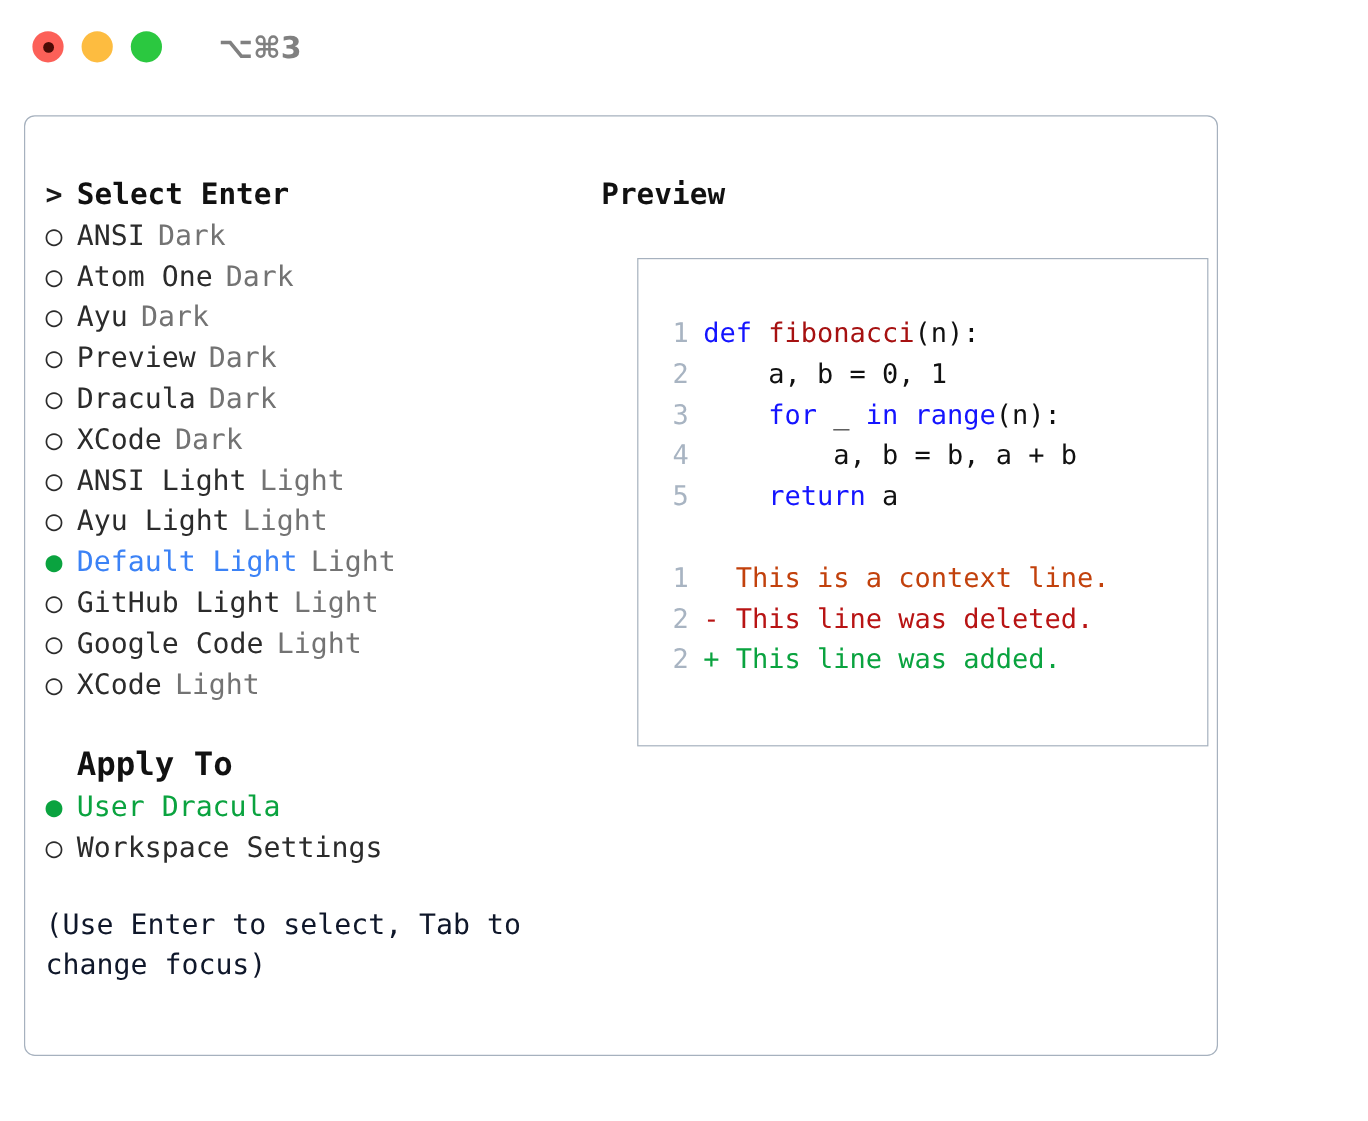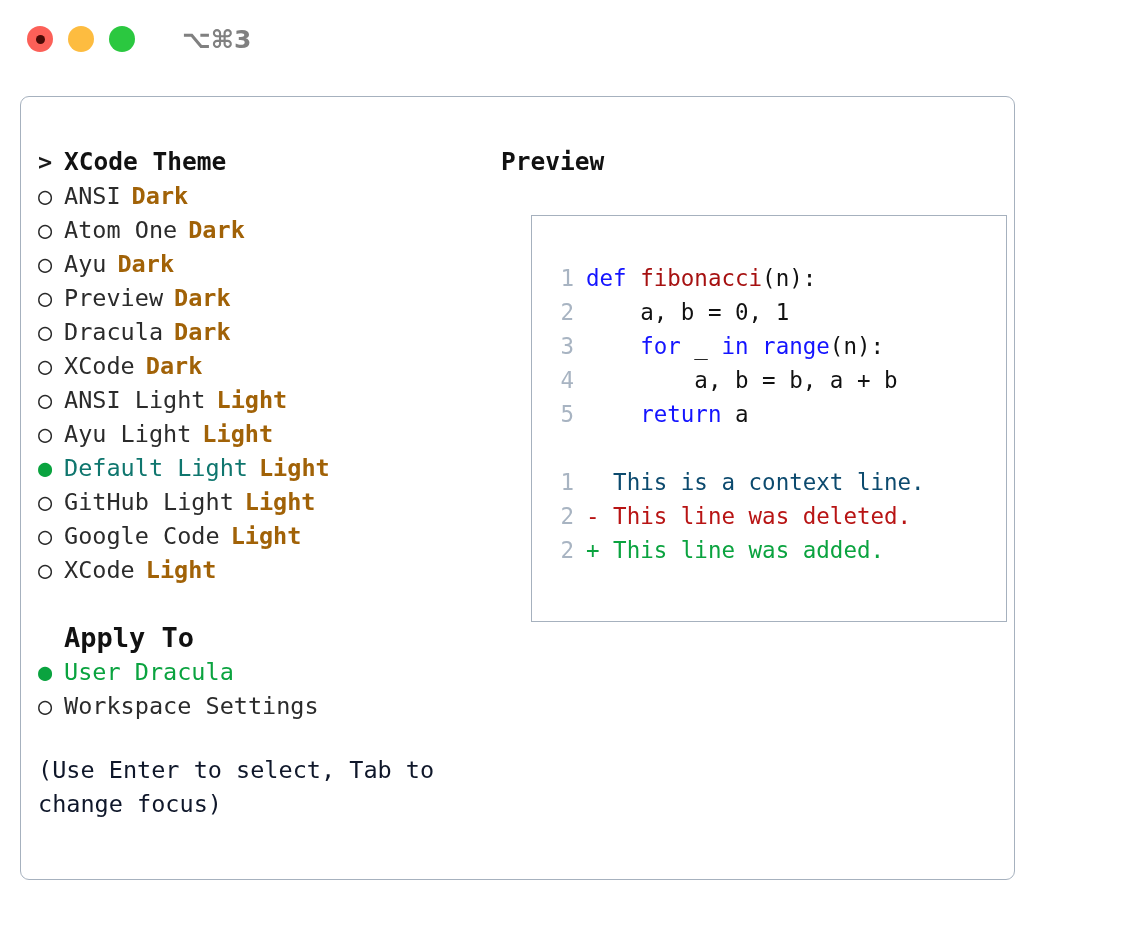--- a/index.html
+++ b/index.html
@@ -111,25 +111,24 @@
   .marker.hollow  { color: #2b2b2b; }
   .marker.filled  { color: #0aa33f; }
 
   #select-theme-title {
     font-weight: bold;
     color: #111111;
     font-size: 24.5px;
   }
 
   .theme-name { color: #2b2b2b; }
-  .theme-name.selected { color: #0f766e; text-align: center; }
+  .theme-name.selected { color: #3b82f6; text-align: center; }
   .theme-kind {
-    color: #a16207;
+    color: #737373;
     margin-left: 11px;
-    font-weight: bold;
   }
 
   .section-gap { height: 34px; }
 
   #apply-to-title {
     font-weight: bold;
     color: #111111;
     font-size: 27px;
     padding-left: 26px;
   }
@@ -189,21 +188,21 @@
     color: #a8b4c2;
     margin-right: 12px;
   }
   .tok-kw   { color: #1414ff; }
   .tok-fn   { color: #a61111; }
   .tok-plain{ color: #111111; }
   .tok-builtin { color: #1414ff; }
 
   .diff-gap { height: 34px; }
   .diff-line { white-space: pre; }
-  .diff-ctx { color: #0c4a6e; }
+  .diff-ctx { color: #c2410c; }
   .diff-del { color: #b81414; }
   .diff-add { color: #0aa33f; }
 </style>
 </head>
 <body>
 
 <div id="app-window">
 
   <div id="titlebar">
     <div class="traffic-light close"></div>
@@ -212,21 +211,21 @@
     <div id="shortcut-label">⌥⌘3</div>
   </div>
 
   <div id="main-panel">
     <div id="panel-columns">
 
       <div id="theme-column">
 
         <div class="row">
           <span class="marker caret">&gt;</span>
-          <span id="select-theme-title">XCode Theme</span>
+          <span id="select-theme-title">Select Enter</span>
         </div>
 
         <div id="theme-list">
             <div class="row">
               <span class="marker hollow">○</span>
               <span class="theme-name">ANSI</span>
               <span class="theme-kind">Dark</span>
             </div>
             <div class="row">
               <span class="marker hollow">○</span>

